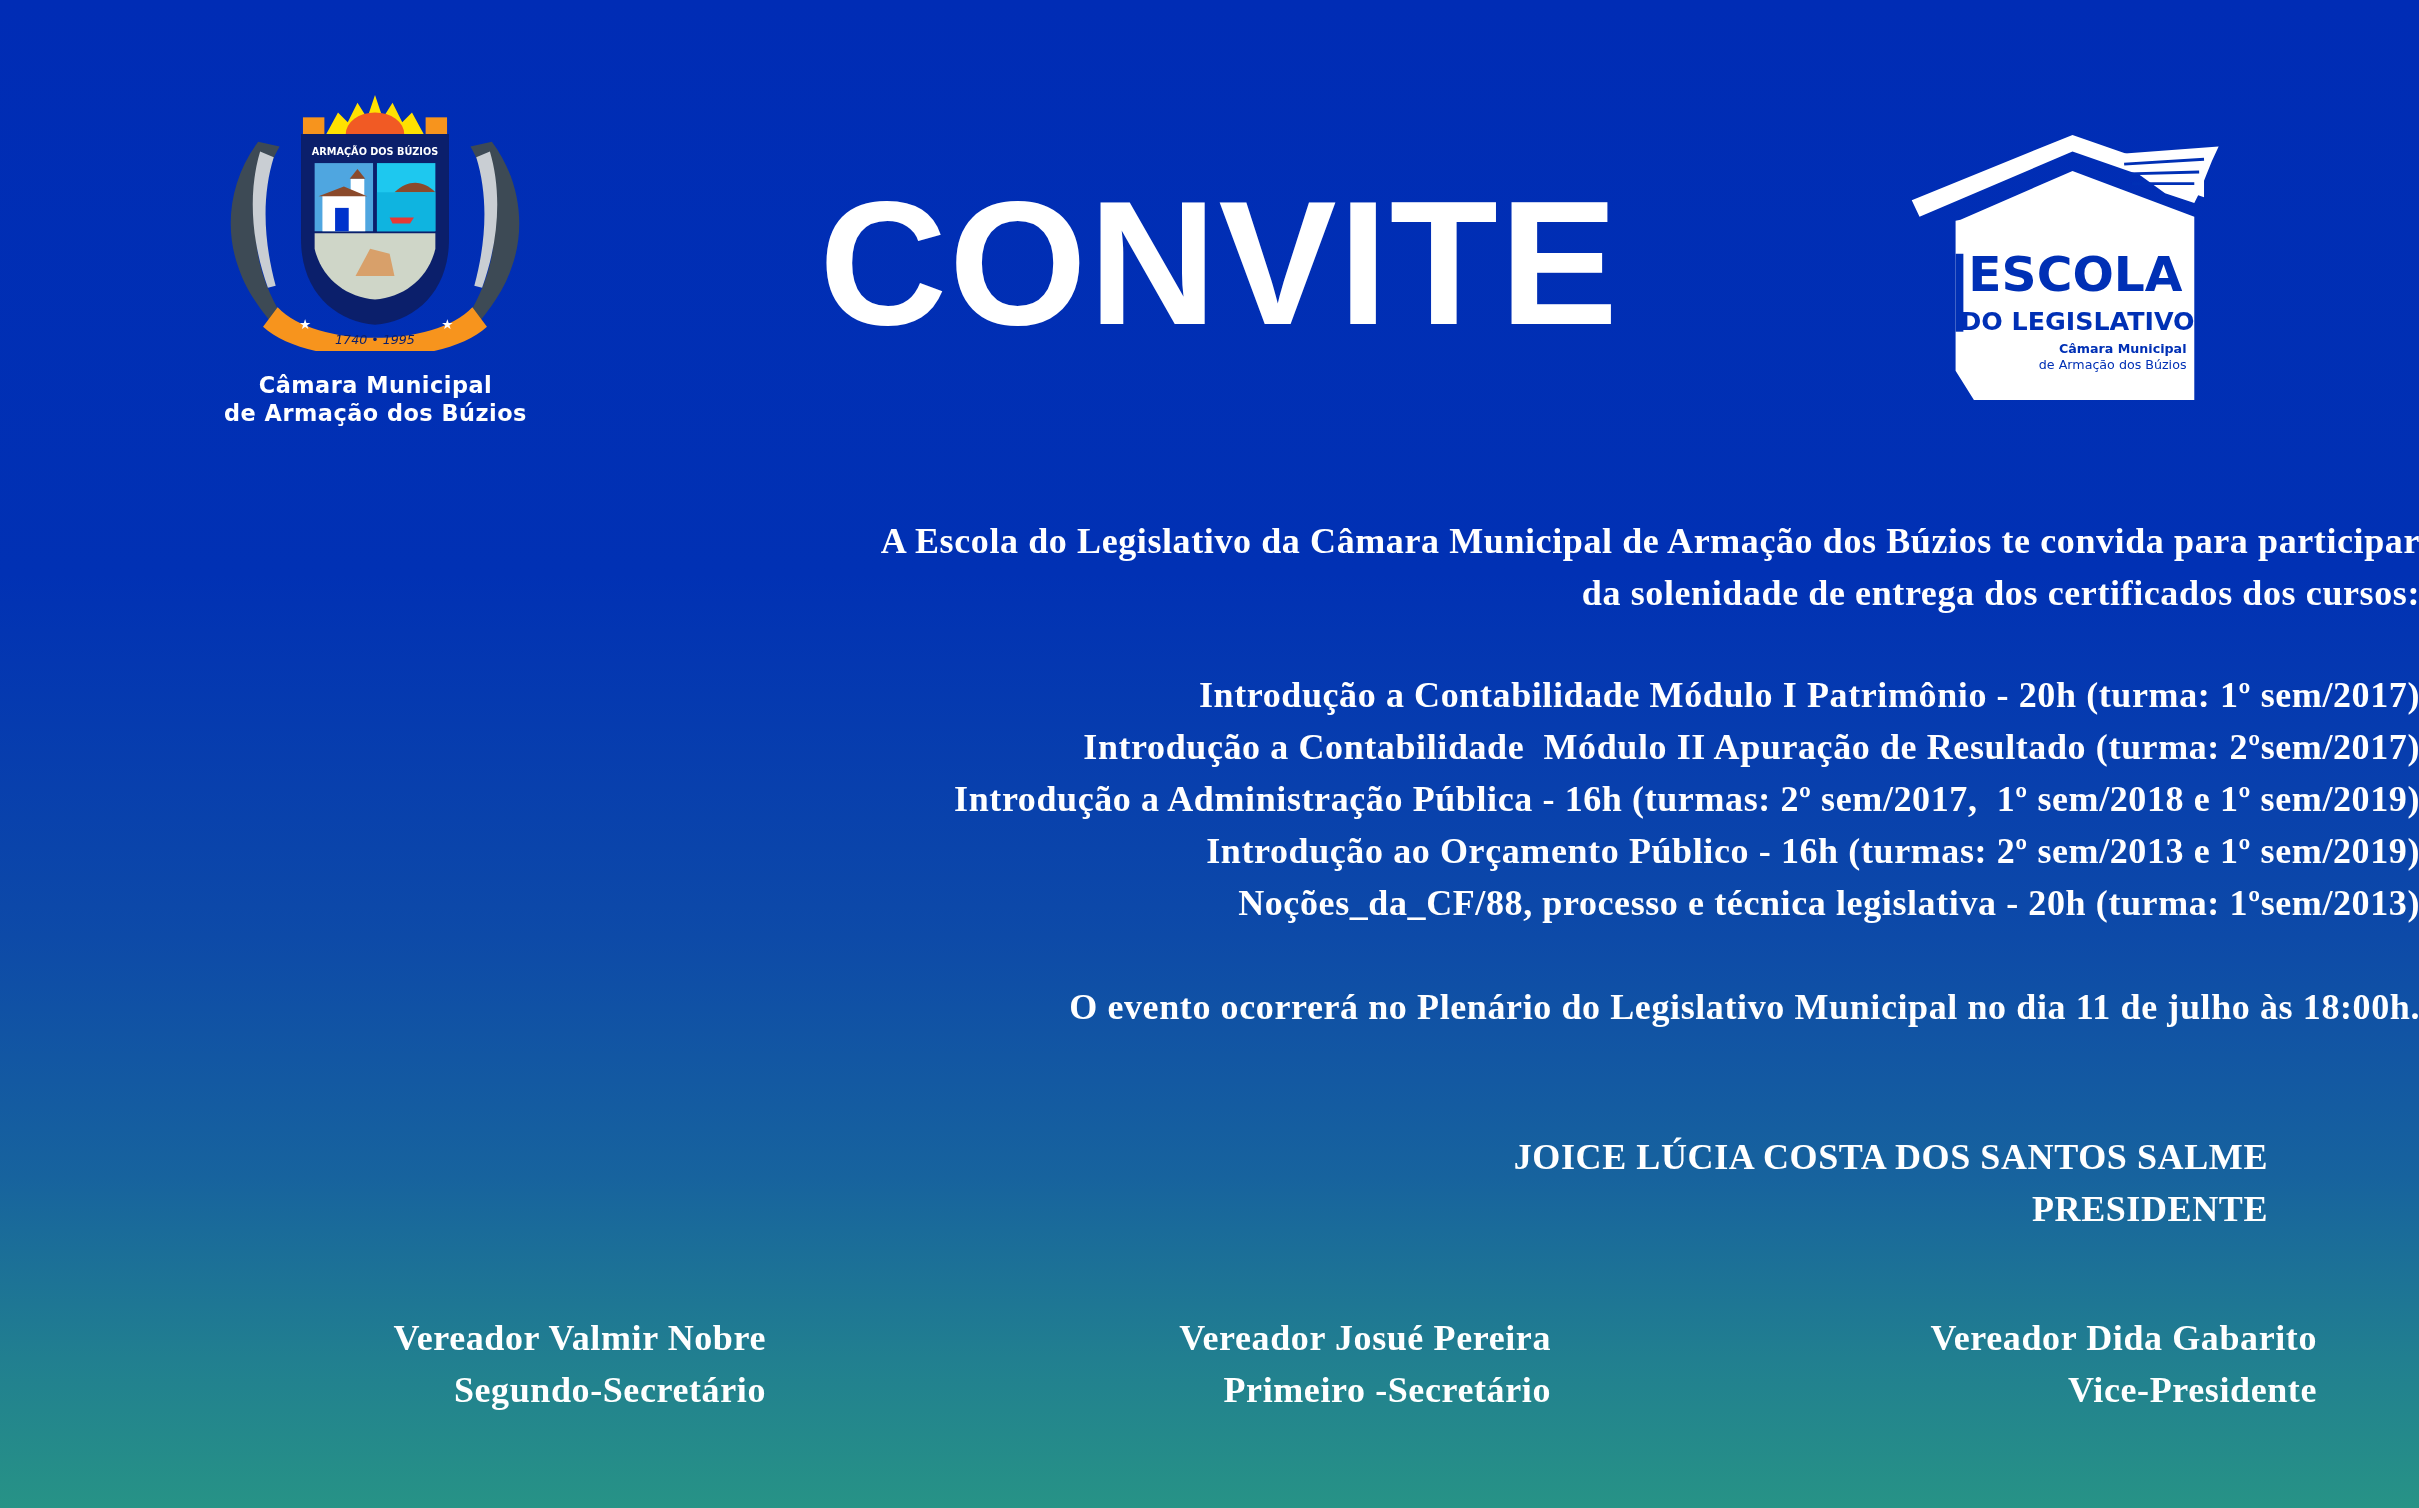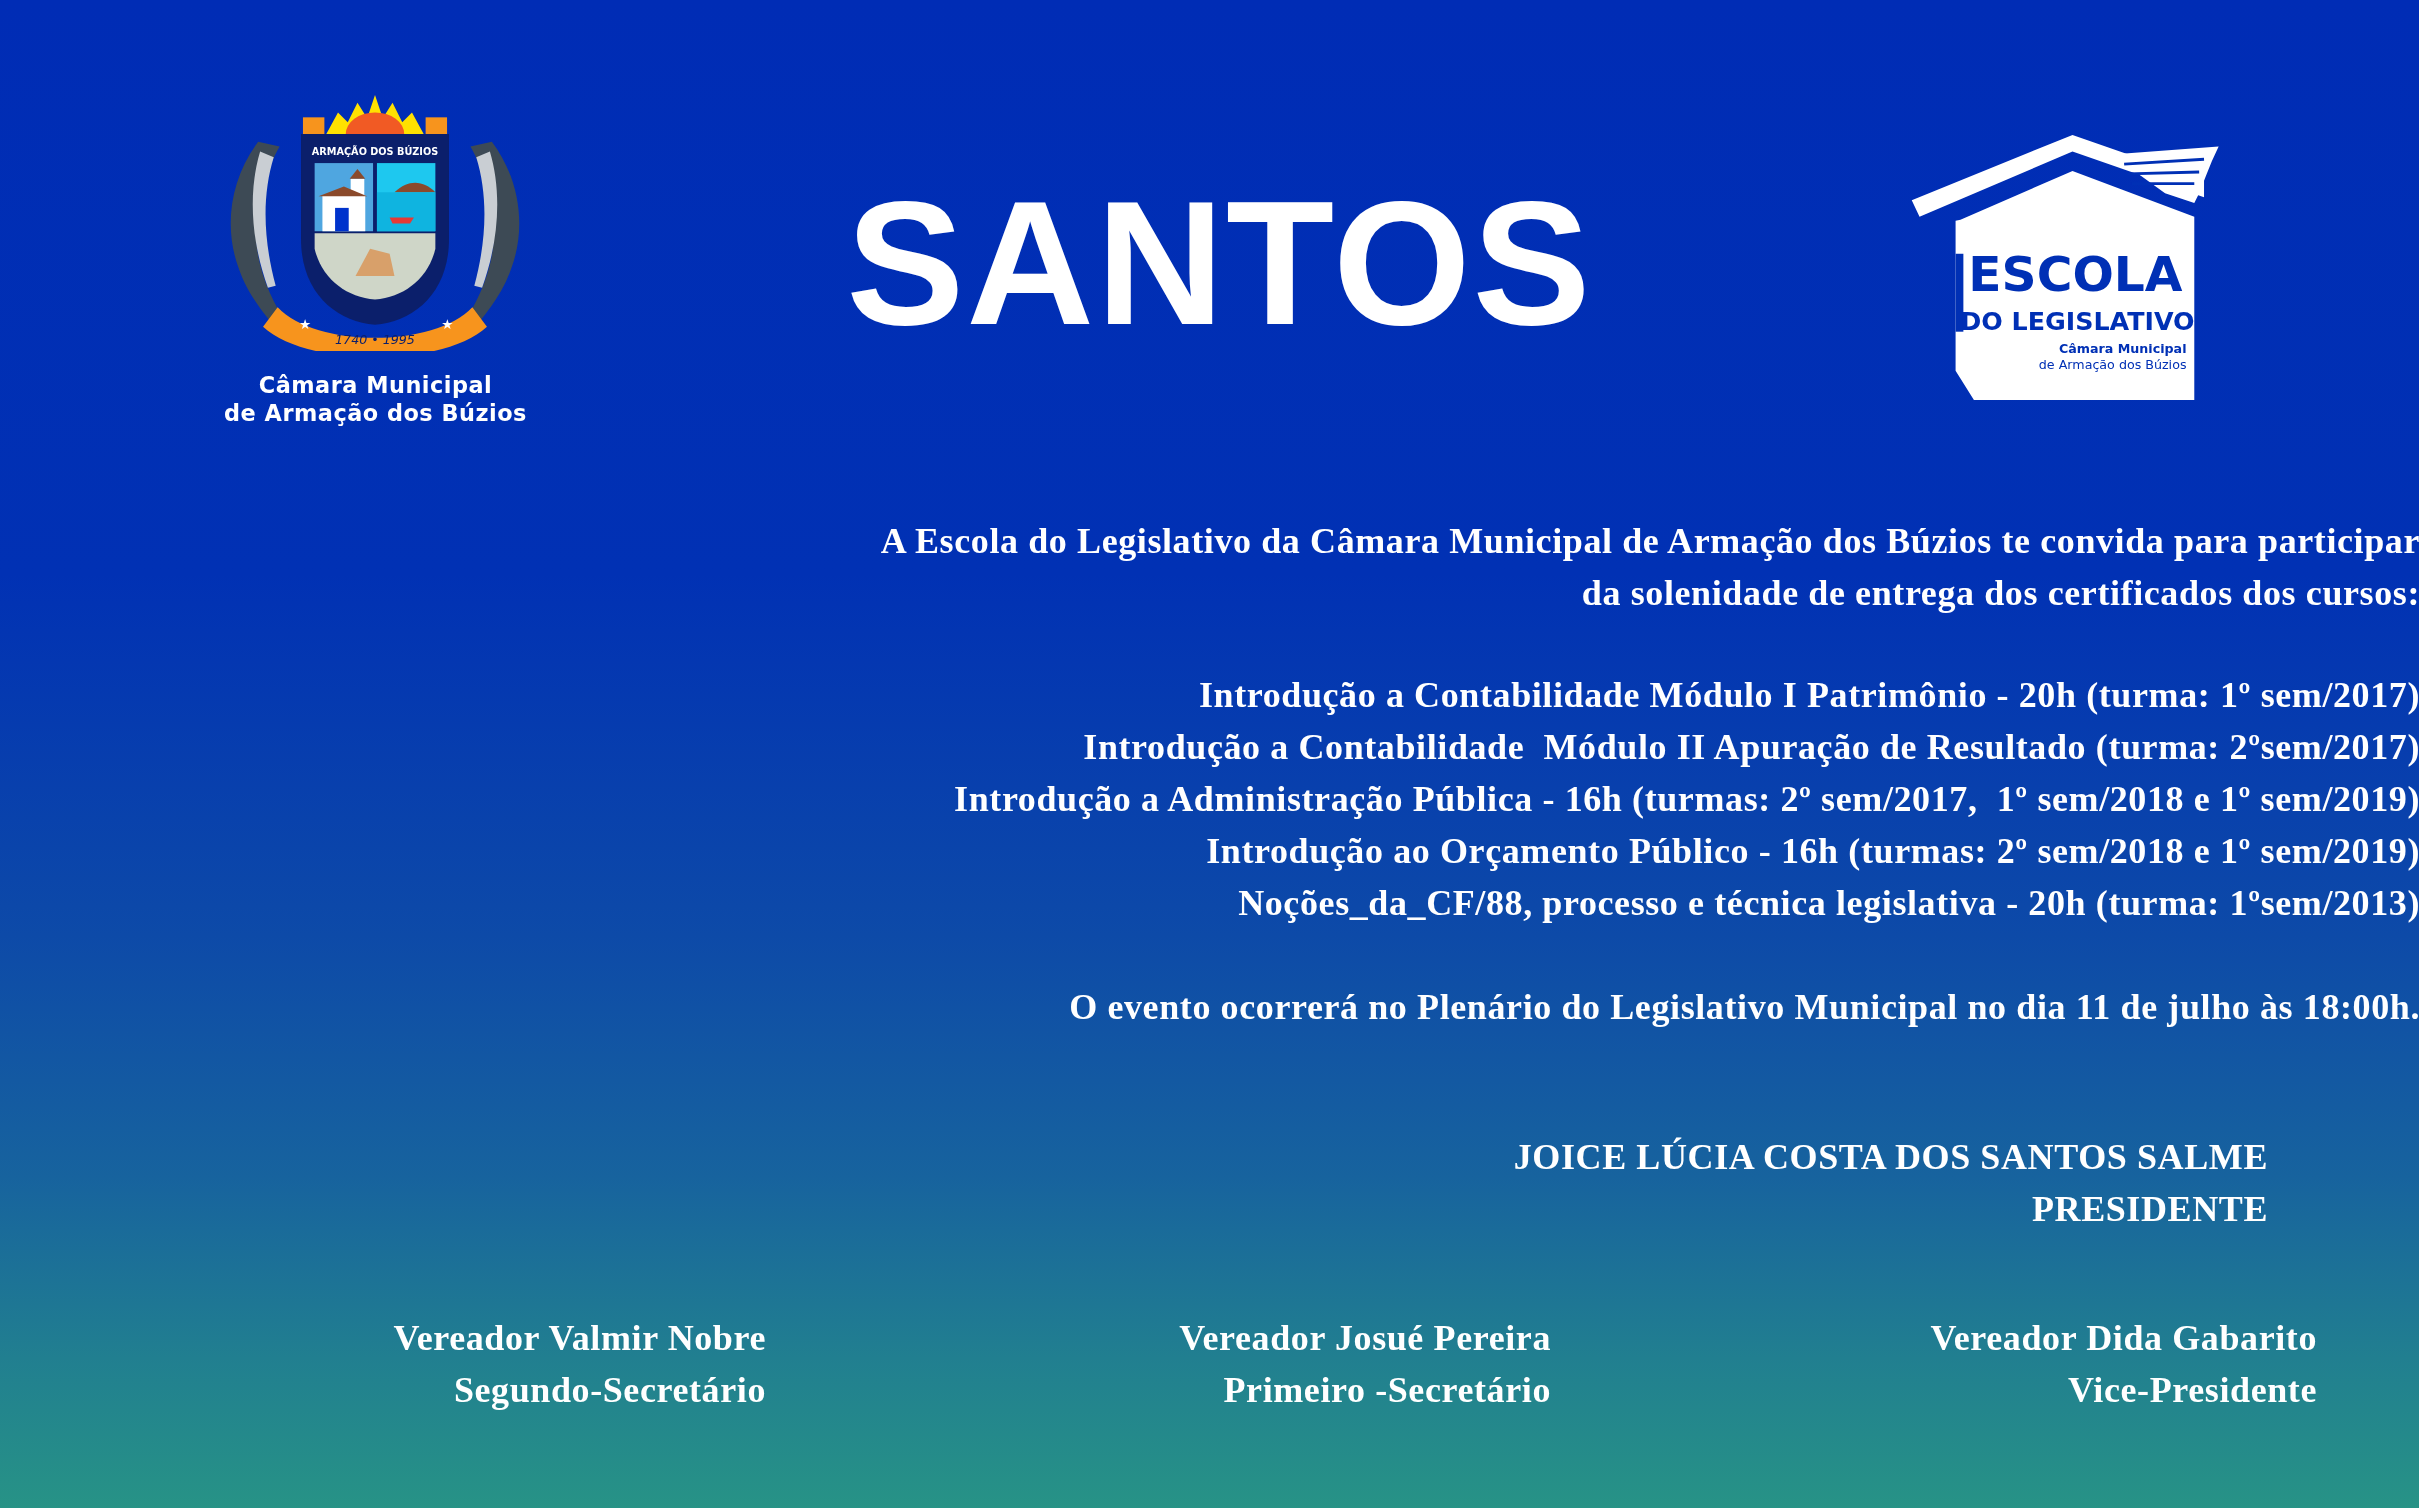--- a/index.html
+++ b/index.html
@@ -67,21 +67,21 @@
     <text x="160" y="258" text-anchor="middle" fill="#0b1f6b" font-family="DejaVu Sans, sans-serif" font-size="13" font-style="italic">1740 • 1995</text>
     <text x="82" y="242" fill="#fff" font-size="14">★</text>
     <text x="228" y="242" fill="#fff" font-size="14">★</text>
   </svg>
 </div>
 <div id="crest-caption" class="abs">
   <div>Câmara Municipal</div>
   <div>de Armação dos Búzios</div>
 </div>
 
-<div id="title" class="abs">SANTOS</div>
+<div id="title" class="abs">CONVITE</div>
 
 <div id="escola-logo" class="abs">
   <svg width="341" height="273" viewBox="0 0 350 280">
     <path d="M10 75 L175 8 L310 55 L310 72 L175 25 L18 92 Z" fill="#fff"></path>
     <path d="M215 28 L325 20 L318 35 L312 50 L305 68 L300 78 L270 68 Z" fill="#fff"></path>
     <path d="M228 38 L310 33 M232 48 L305 46 M236 58 L300 58" stroke="#0030b5" stroke-width="3"></path>
     <path d="M60 95 L175 45 L300 92 L300 282 L75 282 L55 250 L55 96 Z" fill="#fff"></path>
     <path d="M63 130 L63 210 L55 210 L55 130 Z" fill="#0030b5"></path>
     <text x="178" y="168" text-anchor="middle" fill="#0030b5" font-family="DejaVu Sans, sans-serif" font-weight="bold" font-size="50">ESCOLA</text>
     <text x="180" y="208" text-anchor="middle" fill="#0030b5" font-family="DejaVu Sans, sans-serif" font-weight="bold" font-size="26">DO LEGISLATIVO</text>
@@ -92,21 +92,21 @@
 
 <div id="intro" class="abs center">
   <div class="serif-line">A Escola do Legislativo da Câmara Municipal de Armação dos Búzios te convida para participar</div>
   <div class="serif-line">da solenidade de entrega dos certificados dos cursos:</div>
 </div>
 
 <div id="courses" class="abs center">
   <div class="serif-line">Introdução a Contabilidade Módulo I Patrimônio - 20h (turma: 1º sem/2017)</div>
   <div class="serif-line">Introdução a Contabilidade  Módulo II Apuração de Resultado (turma: 2ºsem/2017)</div>
   <div class="serif-line">Introdução a Administração Pública - 16h (turmas: 2º sem/2017,  1º sem/2018 e 1º sem/2019)</div>
-  <div class="serif-line">Introdução ao Orçamento Público - 16h (turmas: 2º sem/2018 e 1º sem/2019)</div>
+  <div class="serif-line">Introdução ao Orçamento Público - 16h (turmas: 2º sem/2013 e 1º sem/2019)</div>
   <div class="serif-line">Noções_da_CF/88, processo e técnica legislativa - 20h (turma: 1ºsem/2013)</div>
 </div>
 
 <div id="event" class="abs center">
   <div class="serif-line">O evento ocorrerá no Plenário do Legislativo Municipal no dia 11 de julho às 18:00h.</div>
 </div>
 
 <div id="president" class="abs center">
   <div class="serif-line">JOICE LÚCIA COSTA DOS SANTOS SALME</div>
   <div class="serif-line">PRESIDENTE</div>

